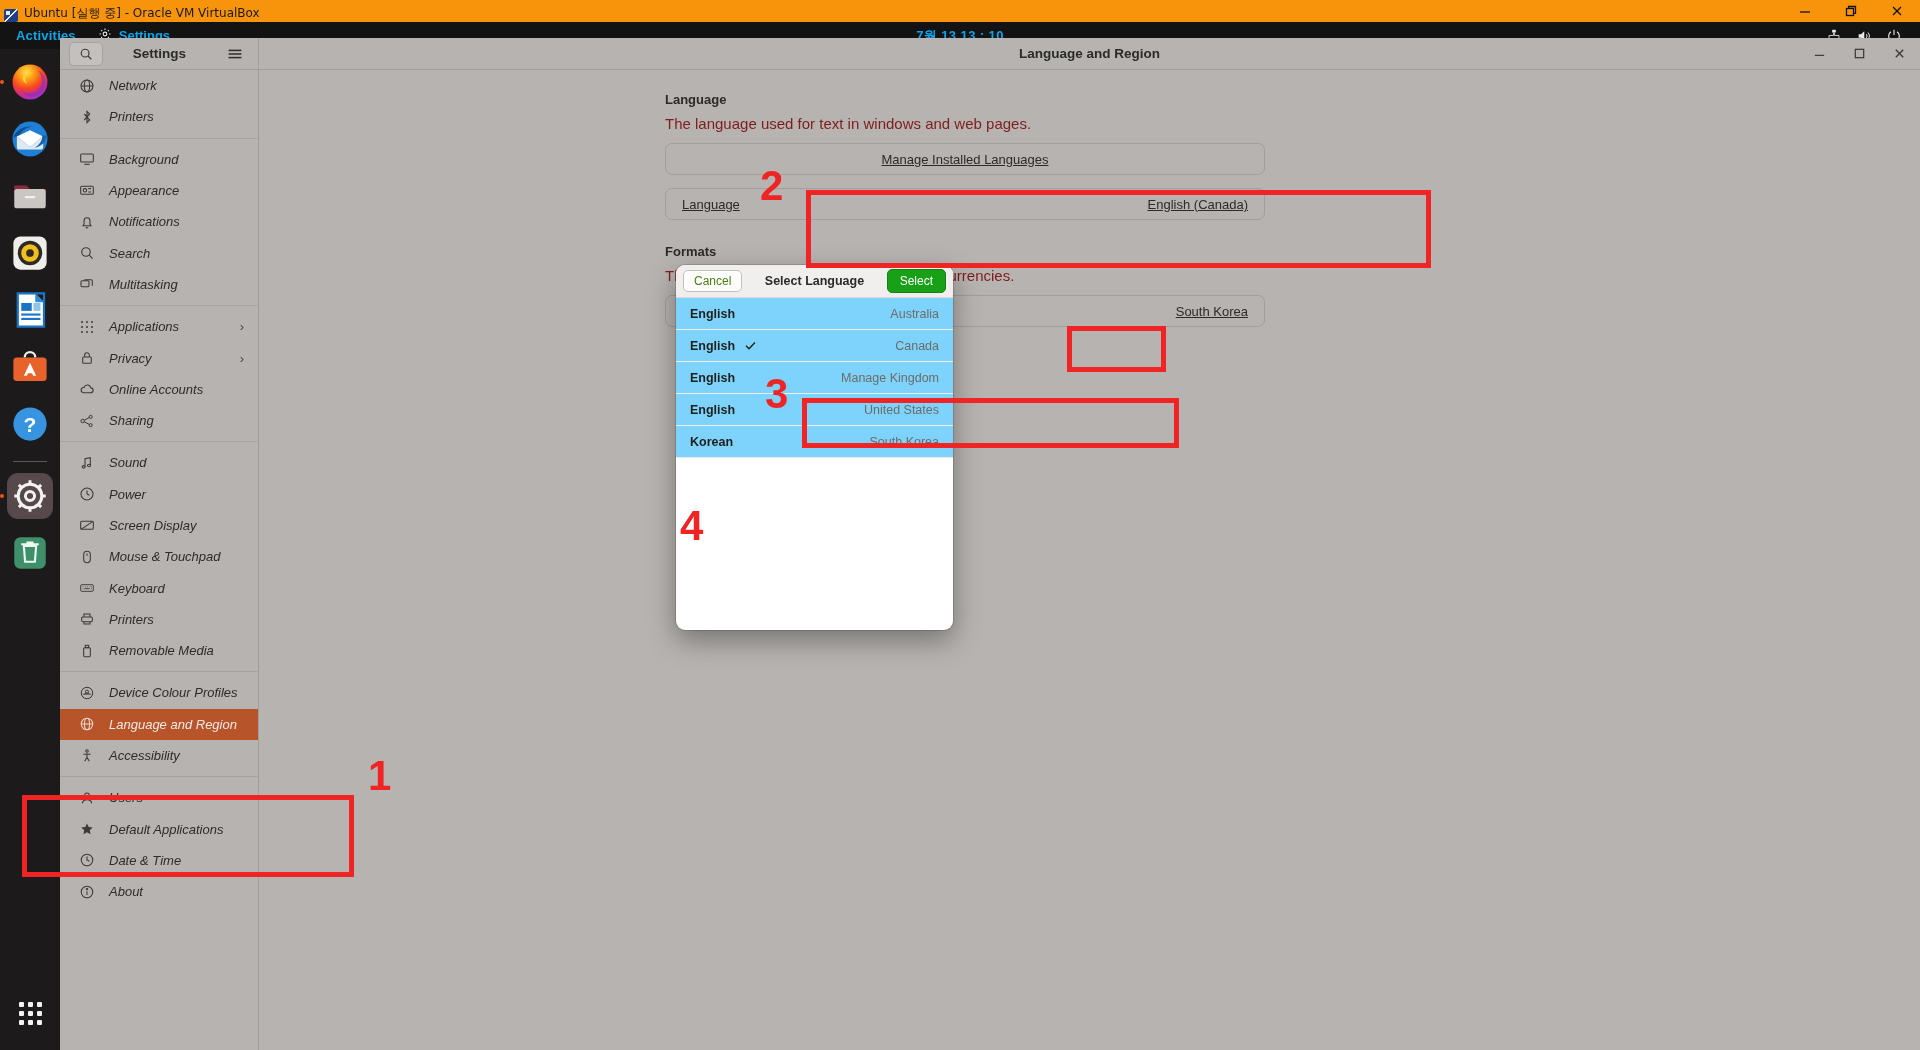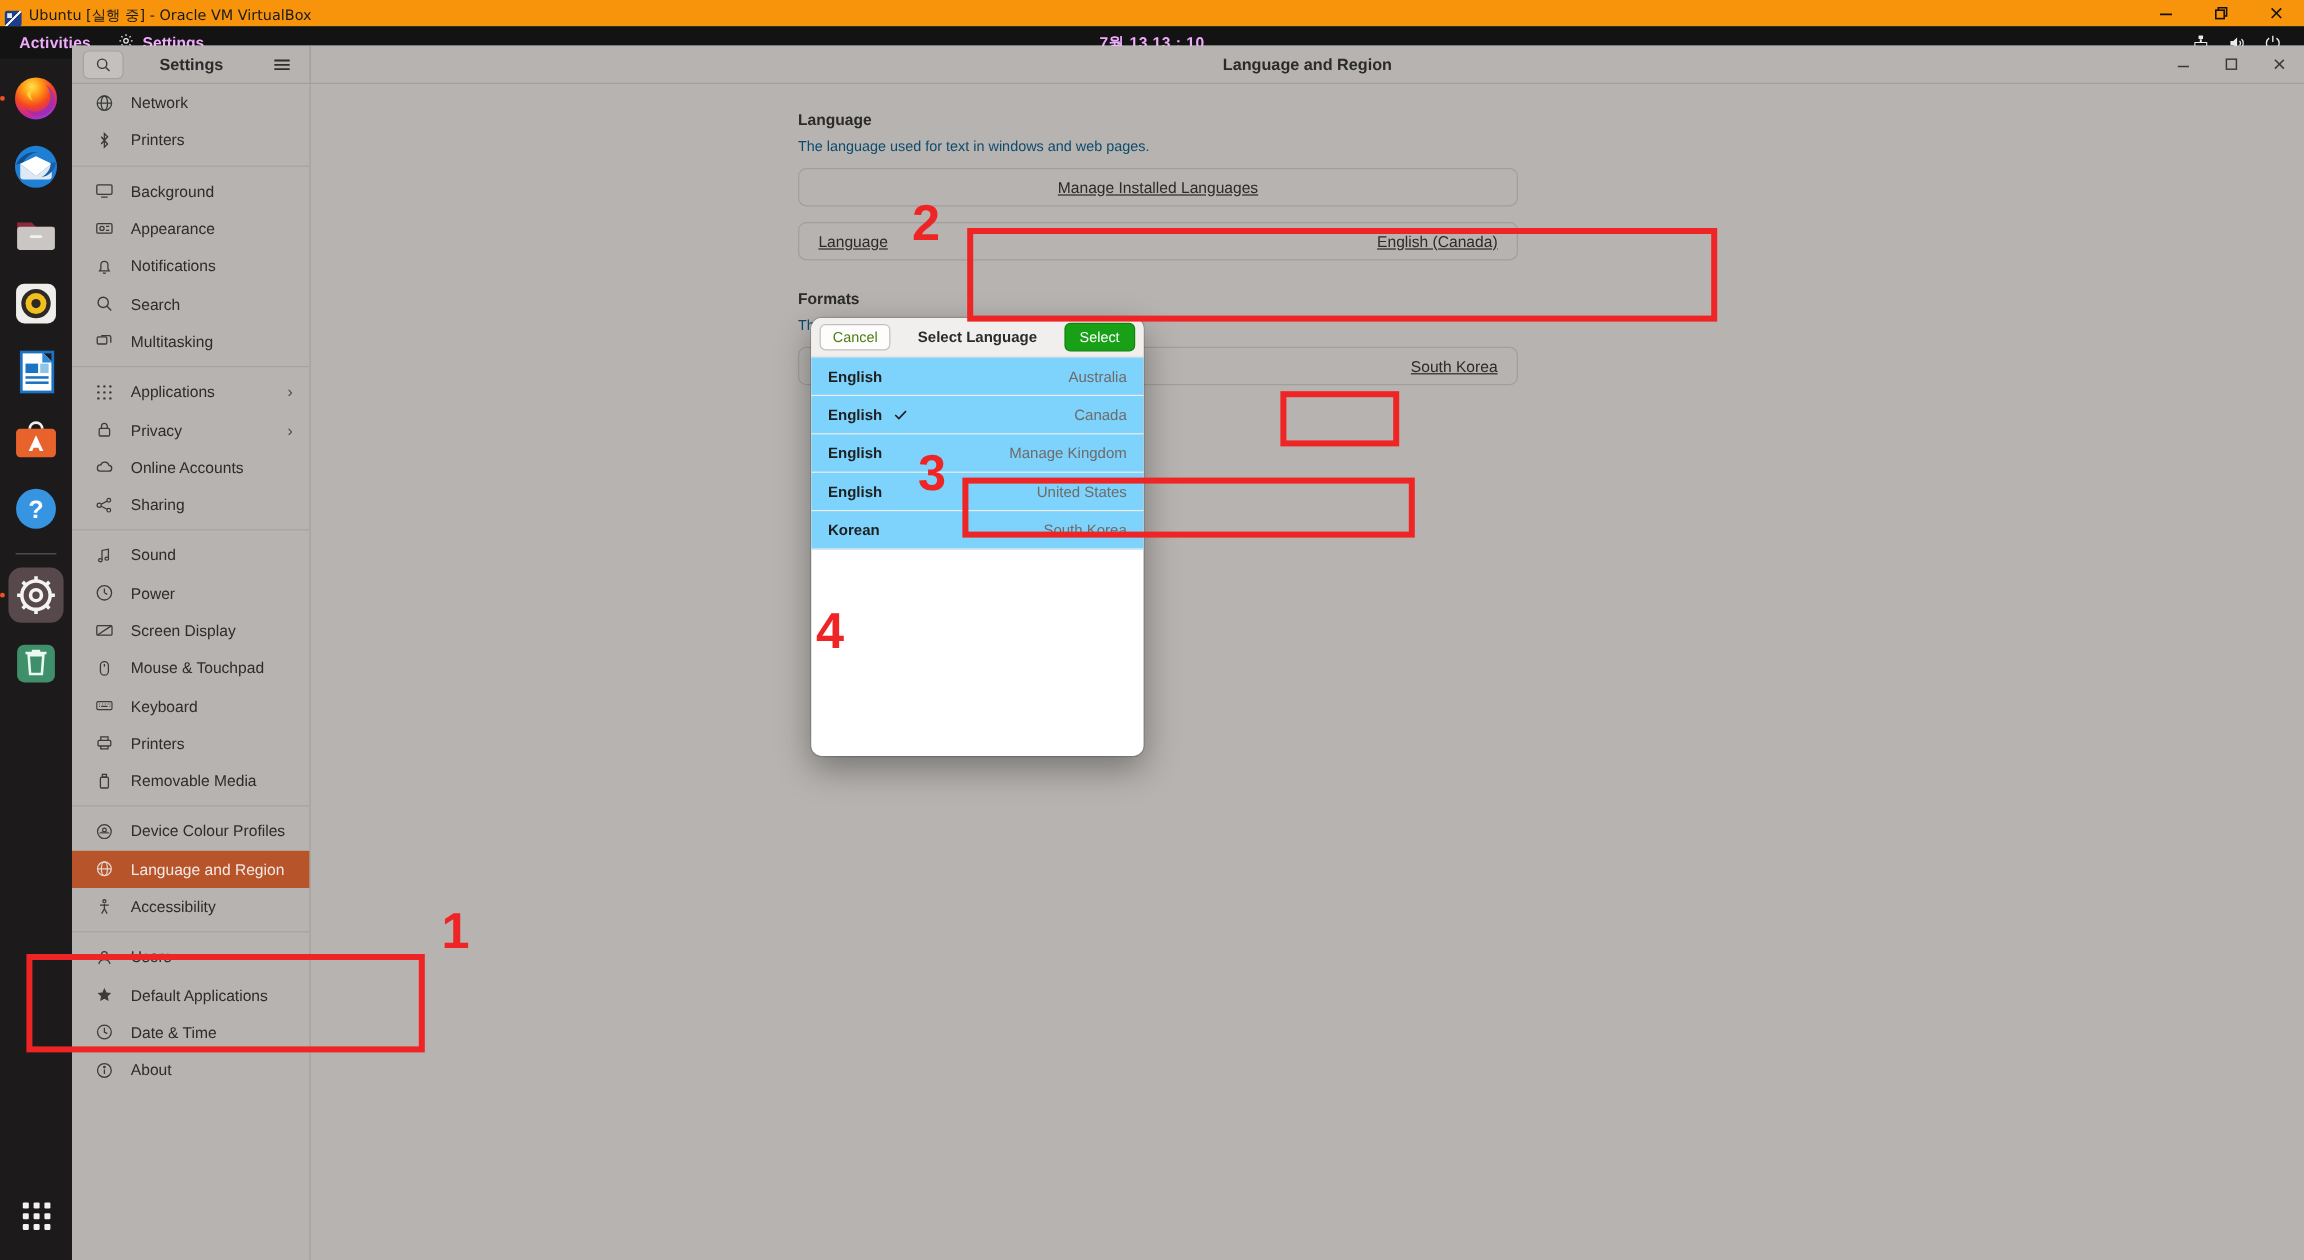--- a/index.html
+++ b/index.html
@@ -34,21 +34,21 @@
   }
   .vbox-winbtn {
     width: 46px; height: 22px; display: flex; align-items: center;
     justify-content: center; color: #1a1a1a;
   }
   .vbox-winbtn svg { display: block; }
 
   
   .gnome-topbar {
     position: absolute; left: 0; top: 22px; width: 1920px; height: 27px;
-    background: #131313; color: #f0abfc; font-size: 13.5px;
+    background: #131313; color: #0ea5e9; font-size: 13.5px;
   }
   .topbar-left {
     position: absolute; left: 0; top: 0; height: 27px;
     display: flex; align-items: center; gap: 0px;
   }
   .topbar-activities { padding: 0 12px 0 16px; font-weight: 600; font-size: 13px; letter-spacing:.2px;}
   .topbar-app { display: flex; align-items: center; gap: 7px; padding: 0 10px; font-weight: 600; font-size: 13px;}
   .topbar-clock {
     position: absolute; left: 0; right: 0; top: 0; height: 27px;
     display: flex; align-items: center; justify-content: center;
@@ -134,34 +134,34 @@
   .sidebar {
     position: absolute; left: 0; top: 32px; width: 199px; height: 980px;
     background: #b6b3b0; border-right: 1px solid #a09d9a;
     overflow: hidden;
   }
   .side-item {
     height: 31.3px; display: flex; align-items: center; padding-left: 18px;
     font-size: 13px; color: #2c2c2c; gap: 14px; position: relative;
   }
   .side-item.selected { background: #b8542a; color: #f2e9e6; }
-  .side-item .lbl { white-space: nowrap; }
+  .side-item .lbl { white-space: nowrap; font-style: italic; }
   .side-item .chev { position: absolute; right: 14px; color: #4a4a4a; }
   .side-sep { height: 1px; background: #a6a3a0; margin: 5px 0; }
   .side-icon { width: 17px; height: 17px; flex:none; display:flex; align-items:center; justify-content:center;}
   .side-icon svg { display:block; }
 
   
   .content {
     position: absolute; left: 199px; top: 32px; right: 0; bottom: 0;
     background: #b6b3b0;
   }
   .panel { position: absolute; left: 406px; top: 22px; width: 600px; }
   .sec-title { font-size: 13px; font-weight: bold; color: #2b2b2b; margin-bottom: 8px;}
-  .sec-desc { font-size: 12px; color: #0c4a6e; margin-bottom: 11px;}
+  .sec-desc { font-size: 15px; color: #7f1d1d; margin-bottom: 11px;}
   .list-card {
     border: 1px solid #a19e9b; border-radius: 7px; overflow: hidden;
     background: #b6b3b0;
   }
   .row {
     height: 30px; display: flex; align-items: center; justify-content: center;
     font-size: 13px; color: #2b2b2b; padding: 0 16px; text-decoration: underline;
   }
   .row.split { justify-content: space-between; }
   .row .val { color: #2b2b2b; }

